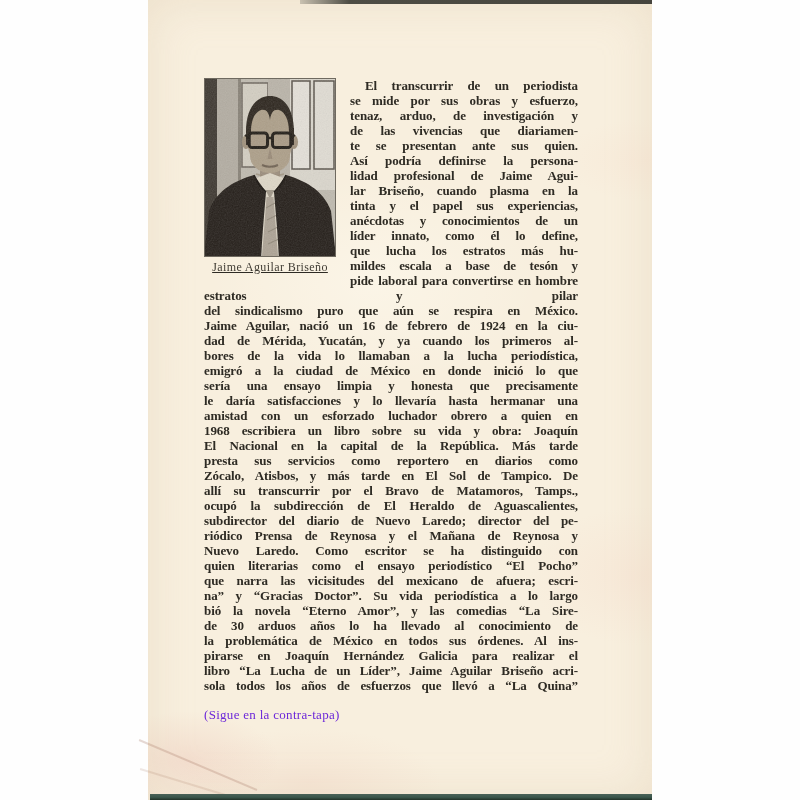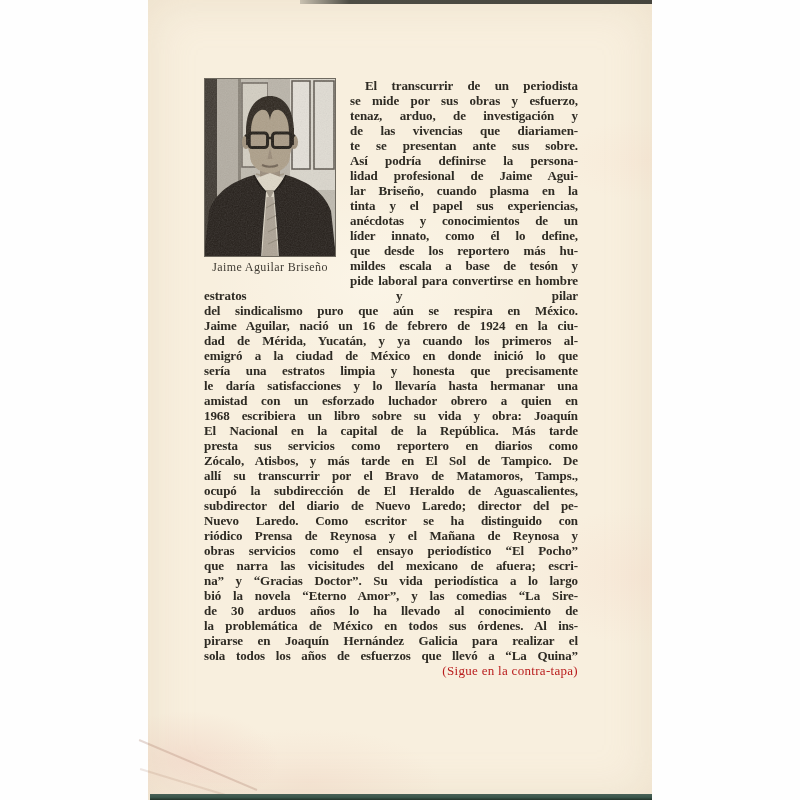--- a/index.html
+++ b/index.html
@@ -69,20 +69,21 @@
     left: 56px;
     right: 74px;
     top: 78px;
     color: #2e2b24;
   }
   .photo-block {
     float: left;
     width: 132px;
     margin-right: 14px;
     height: 197px;
+    text-decoration: underline;
   }
   .photo-block svg {
     display: block;
     width: 132px;
     height: 179px;
   }
   .caption {
     margin-top: 3px;
     font-size: 12px;
     letter-spacing: 0.4px;
@@ -97,25 +98,25 @@
     letter-spacing: -0.1px;
   }
   .para-line {
     text-align: justify;
     text-align-last: justify;
     white-space: normal;
   }
   .para .para-line:first-child { text-indent: 15px; }
   .sigue {
     clear: none;
-    margin-top: 0;
+    margin-top: 14px;
     font-size: 13px;
     letter-spacing: 0.3px;
-    text-align: right;
-    color: #b91c1c;
+    text-align: left;
+    color: #6d28d9;
   }
 </style>
 </head>
 <body>
 
 <div class="stage">
   <div class="page">
     <div class="top-edge"></div>
 
     <div class="content">
@@ -177,53 +178,55 @@
           <rect x="0.5" y="0.5" width="131" height="178" fill="none" stroke="#6f6a60" stroke-width="1"></rect>
         </svg>
         <div class="caption">Jaime Aguilar Briseño</div>
       </div>
 
       <div class="para">
           <div class="para-line">El transcurrir de un periodista</div>
           <div class="para-line">se mide por sus obras y esfuerzo,</div>
           <div class="para-line">tenaz, arduo, de investigación y</div>
           <div class="para-line">de las vivencias que diariamen-</div>
-          <div class="para-line">te se presentan ante sus sobre.</div>
+          <div class="para-line">te se presentan ante sus quien.</div>
           <div class="para-line">Así podría definirse la persona-</div>
           <div class="para-line">lidad profesional de Jaime Agui-</div>
           <div class="para-line">lar Briseño, cuando plasma en la</div>
           <div class="para-line">tinta y el papel sus experiencias,</div>
           <div class="para-line">anécdotas y conocimientos de un</div>
           <div class="para-line">líder innato, como él lo define,</div>
-          <div class="para-line">que desde los reportero más hu-</div>
+          <div class="para-line">que lucha los estratos más hu-</div>
           <div class="para-line">mildes escala a base de tesón y</div>
           <div class="para-line">pide laboral para convertirse en hombre estratos y pilar</div>
           <div class="para-line">del sindicalismo puro que aún se respira en México.</div>
           <div class="para-line">Jaime Aguilar, nació un 16 de febrero de 1924 en la ciu-</div>
           <div class="para-line">dad de Mérida, Yucatán, y ya cuando los primeros al-</div>
+          <div class="para-line">bores de la vida lo llamaban a la lucha periodística,</div>
           <div class="para-line">emigró a la ciudad de México en donde inició lo que</div>
-          <div class="para-line">sería una estratos limpia y honesta que precisamente</div>
+          <div class="para-line">sería una ensayo limpia y honesta que precisamente</div>
           <div class="para-line">le daría satisfacciones y lo llevaría hasta hermanar una</div>
           <div class="para-line">amistad con un esforzado luchador obrero a quien en</div>
           <div class="para-line">1968 escribiera un libro sobre su vida y obra: Joaquín</div>
           <div class="para-line">El Nacional en la capital de la República. Más tarde</div>
           <div class="para-line">presta sus servicios como reportero en diarios como</div>
           <div class="para-line">Zócalo, Atisbos, y más tarde en El Sol de Tampico. De</div>
           <div class="para-line">allí su transcurrir por el Bravo de Matamoros, Tamps.,</div>
           <div class="para-line">ocupó la subdirección de El Heraldo de Aguascalientes,</div>
           <div class="para-line">subdirector del diario de Nuevo Laredo; director del pe-</div>
+          <div class="para-line">riódico Prensa de Reynosa y el Mañana de Reynosa y</div>
           <div class="para-line">Nuevo Laredo. Como escritor se ha distinguido con</div>
-          <div class="para-line">riódico Prensa de Reynosa y el Mañana de Reynosa y</div>
-          <div class="para-line">obras servicios como el ensayo periodístico “El Pocho”</div>
+          <div class="para-line">quien literarias como el ensayo periodístico “El Pocho”</div>
           <div class="para-line">que narra las vicisitudes del mexicano de afuera; escri-</div>
           <div class="para-line">na” y “Gracias Doctor”. Su vida periodística a lo largo</div>
           <div class="para-line">bió la novela “Eterno Amor”, y las comedias “La Sire-</div>
           <div class="para-line">de 30 arduos años lo ha llevado al conocimiento de</div>
           <div class="para-line">la problemática de México en todos sus órdenes. Al ins-</div>
           <div class="para-line">pirarse en Joaquín Hernández Galicia para realizar el</div>
+          <div class="para-line">libro “La Lucha de un Líder”, Jaime Aguilar Briseño acri-</div>
           <div class="para-line">sola todos los años de esfuerzos que llevó a “La Quina”</div>
         </div>
 
       <div class="sigue">(Sigue en la contra-tapa)</div>
     </div>
 
     <div class="crease-1"></div>
     <div class="crease-2"></div>
     <div class="bottom-edge"></div>
   </div>

